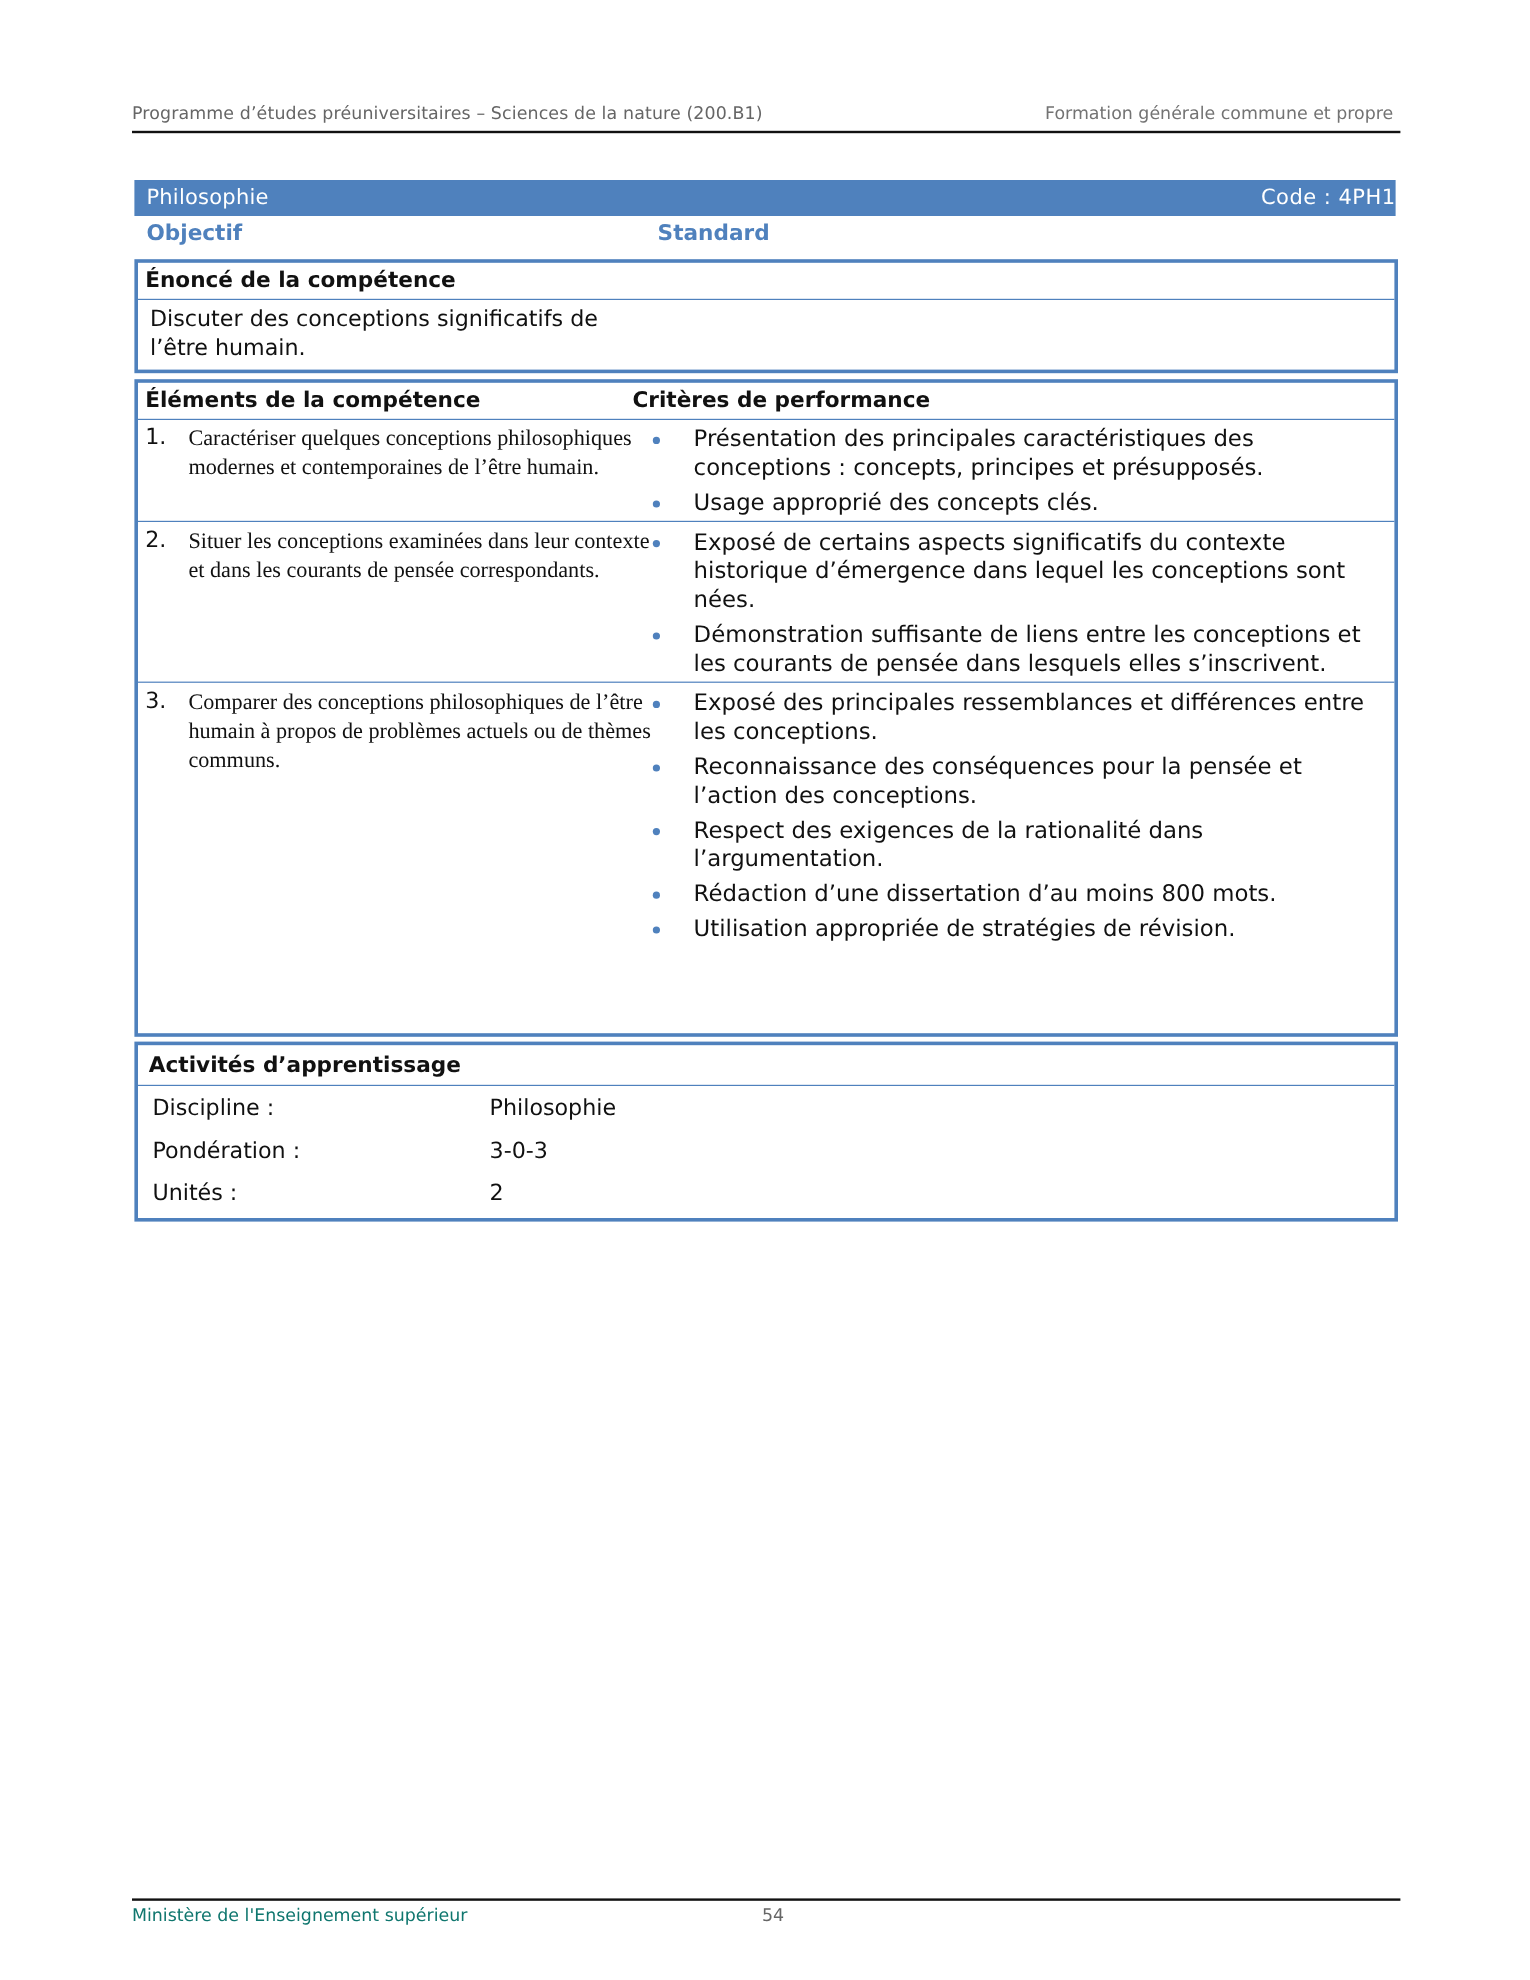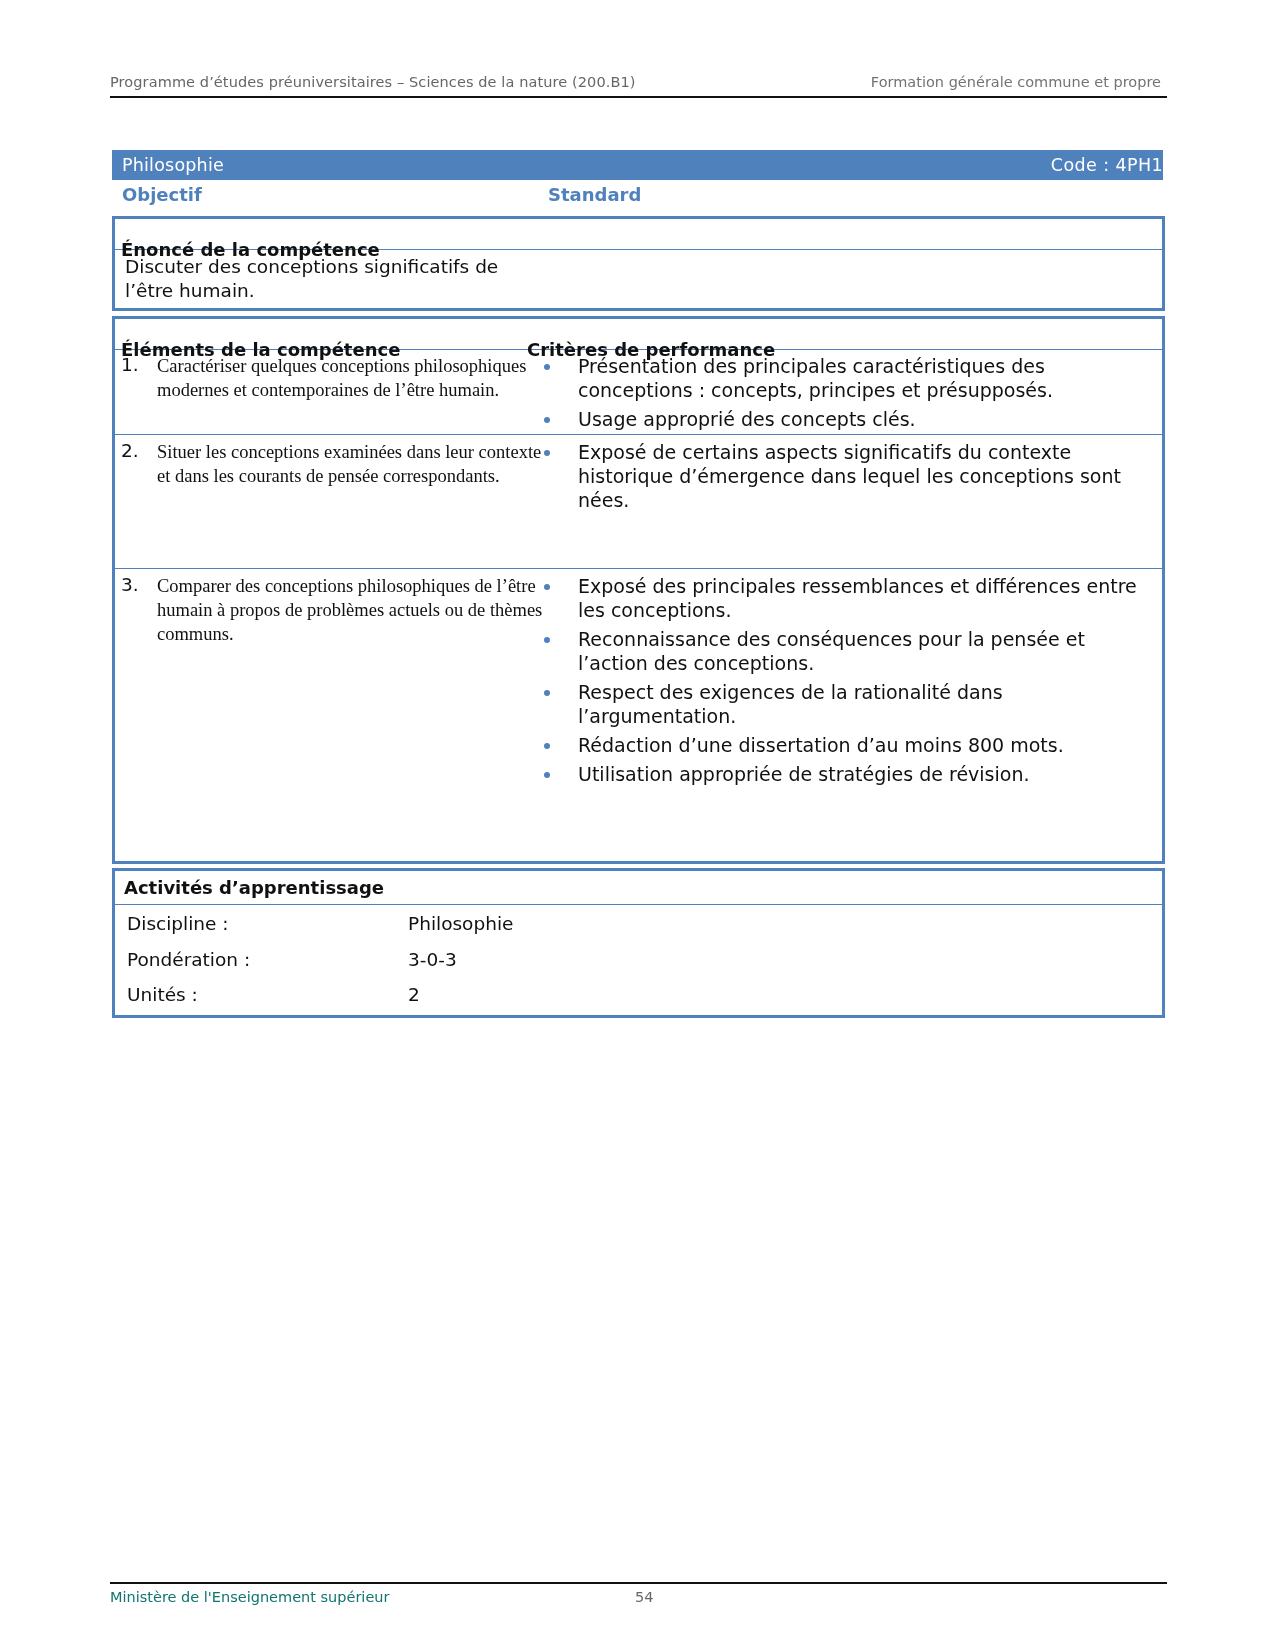--- a/index.html
+++ b/index.html
@@ -1,34 +1,34 @@
 <!DOCTYPE html>
 <html><head>
 <meta charset="utf-8">
 <style>
   html, body { margin: 0; padding: 0; background: #ffffff; }
   body { width: 1275px; height: 1650px; position: relative; overflow: hidden;
          font-family: "DejaVu Sans", "Liberation Sans", sans-serif; color: #111; }
-  .page-header { position: absolute; left: 110px; top: 72px; width: 1057px; height: 24px;
+  .page-header { position: absolute; left: 110px; top: 85px; width: 1057px; height: 24px;
                  border-bottom: 2px solid #111; }
   .page-header .left { position: absolute; left: 0; top: 2px; font-size: 14.5px; color: #666; letter-spacing: 0.1px; }
   .page-header .right { position: absolute; right: 6px; top: 2px; font-size: 14.5px; color: #737373; }
 
   .title-bar { position: absolute; left: 112px; top: 150px; width: 1051px; height: 30px; background: #4f81bd; color: #fff; }
   .title-bar .left { position: absolute; left: 10px; top: 5px; font-size: 17.5px; letter-spacing: 0.2px; }
   .title-bar .right { position: absolute; right: 0; top: 5px; font-size: 17.5px; letter-spacing: 0.4px; }
 
   .obj-row { position: absolute; left: 112px; top: 182px; width: 1051px; height: 32px; }
   .obj-row .col { position: absolute; top: 2px; font-weight: bold; font-size: 18px; color: #4f81bd; }
   .obj-row .l { left: 10px; }
   .obj-row .r { left: 436px; }
 
   .box { position: absolute; left: 112px; width: 1047px; border: 3px solid #4f81bd; background: #fff; }
   .box .hdr { height: 30px; border-bottom: 1.5px solid #4f81bd; position: relative; font-weight: bold; font-size: 18px; }
-  .box .hdr span { position: absolute; top: 20px; }
+  .box .hdr span { position: absolute; top: 4px; }
 
   #box-enonce { top: 216px; height: 89px; }
   #box-enonce .text { position: absolute; left: 10px; top: 36px; font-size: 18.5px; line-height: 24px; width: 420px; }
 
   #box-elements { top: 316px; height: 542px; }
   .row { position: absolute; left: 0; width: 1047px; border-bottom: 1.5px solid #4f81bd; }
   .row:last-child { border-bottom: none; }
   .row .num { position: absolute; left: 6px; top: 4px; font-size: 18.5px; }
   .row .el { position: absolute; left: 42px; top: 4px; width: 390px; font-size: 18.5px; line-height: 24px; font-family: Liberation Serif, serif; }
   .row .crit { position: absolute; left: 427px; top: 4px; width: 616px; list-style: none; margin: 0; padding: 0; }
@@ -81,20 +81,21 @@
       <ul class="crit">
         <li><span class="dot"></span><span>Présentation des principales caractéristiques des conceptions : concepts, principes et présupposés.</span></li>
         <li><span class="dot"></span><span>Usage approprié des concepts clés.</span></li>
       </ul>
     </div>
     <div class="row" style="top:86px; height:132px;">
       <span class="num">2.</span>
       <div class="el">Situer les conceptions examinées dans leur contexte et dans les courants de pensée correspondants.</div>
       <ul class="crit">
         <li><span class="dot"></span><span>Exposé de certains aspects significatifs du contexte historique d’émergence dans lequel les conceptions sont nées.</span></li>
+        <li><span class="dot"></span><span>Démonstration suffisante de liens entre les conceptions et les courants de pensée dans lesquels elles s’inscrivent.</span></li>
       </ul>
     </div>
     <div class="row" style="top:220px; height:286px; border-bottom:none;">
       <span class="num">3.</span>
       <div class="el">Comparer des conceptions philosophiques de l’être humain à propos de problèmes actuels ou de thèmes communs.</div>
       <ul class="crit">
         <li><span class="dot"></span><span>Exposé des principales ressemblances et différences entre les conceptions.</span></li>
         <li><span class="dot"></span><span>Reconnaissance des conséquences pour la pensée et l’action des conceptions.</span></li>
         <li><span class="dot"></span><span>Respect des exigences de la rationalité dans l’argumentation.</span></li>
         <li><span class="dot"></span><span>Rédaction d’une dissertation d’au moins 800 mots.</span></li>

